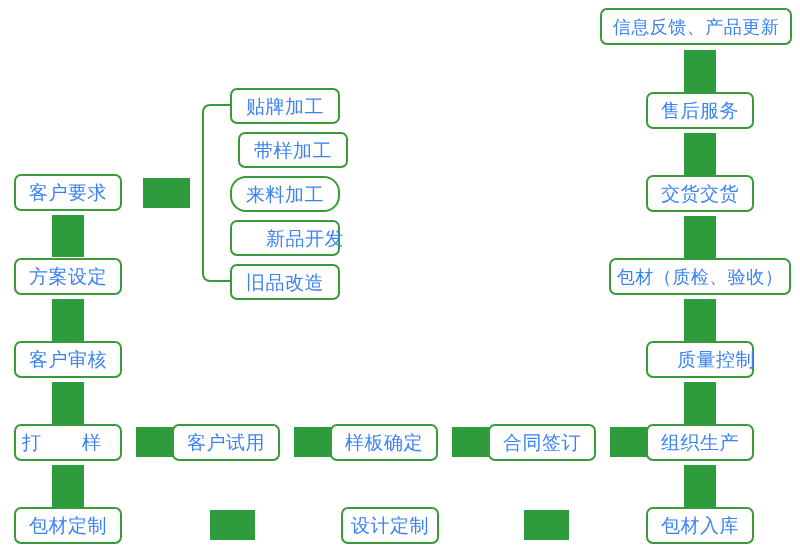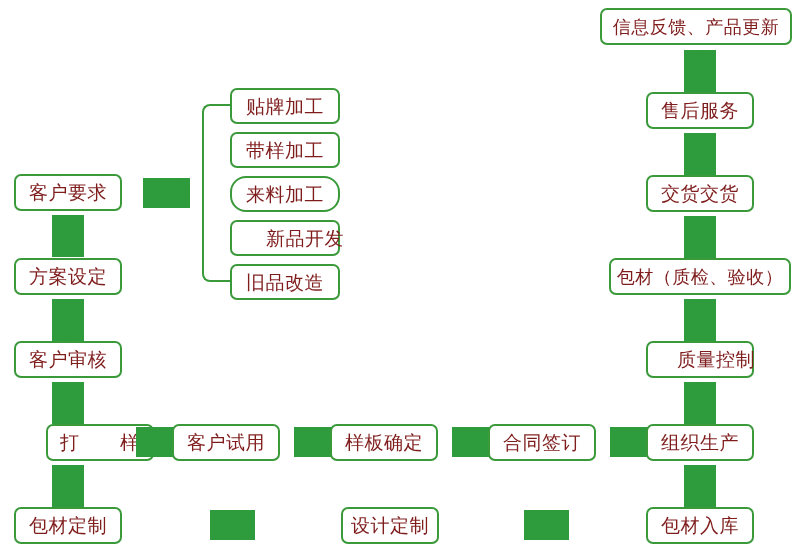--- a/index.html
+++ b/index.html
@@ -15,35 +15,34 @@
     background: #ffffff;
     overflow: hidden;
     font-family: "DejaVu Sans", "Liberation Sans", sans-serif;
   }
   .node {
     position: absolute;
     box-sizing: border-box;
     border: 2px solid #3a9a3a;
     border-radius: 7px;
     background: #ffffff;
-    color: #7f1d1d;
+    color: #3b82f6;
     display: flex;
     align-items: center;
     justify-content: center;
     font-size: 19px;
     line-height: 1;
     white-space: nowrap;
     letter-spacing: 0.5px;
     user-select: none;
   }
   .node.wide-gap {
     letter-spacing: 1px;
-    justify-content: center;
+    justify-content: flex-start;
     padding: 0 6px;
-    margin-left: 32px;
   }
   .node.small-text { font-size: 18px; }
 
   
   .arrow {
     position: absolute;
     background: #2e9b3c;
   }
   
   .arrow-up .stem {
@@ -117,21 +116,21 @@
 </head>
 <body>
 
 <div id="canvas">
 
   <div class="bracket" style="left:202px; top:104px; width:32px; height:178px;"></div>
 
   <div class="node" style="left:230px; top:88px; width:110px; height:36px;">
     <span>贴牌加工</span>
   </div>
-  <div class="node" style="left:230px; top:132px; width:110px; height:36px;">
+  <div class="node" style="left:238px; top:132px; width:110px; height:36px;">
     <span>带样加工</span>
   </div>
   <div class="node" style="left:230px; top:176px; width:110px; height:36px;border-radius:16px;">
     <span>来料加工</span>
   </div>
   <div class="node" style="left:230px; top:220px; width:110px; height:36px;padding-left:40px;">
     <span>新品开发</span>
   </div>
   <div class="node" style="left:230px; top:264px; width:110px; height:36px;">
     <span>旧品改造</span>

